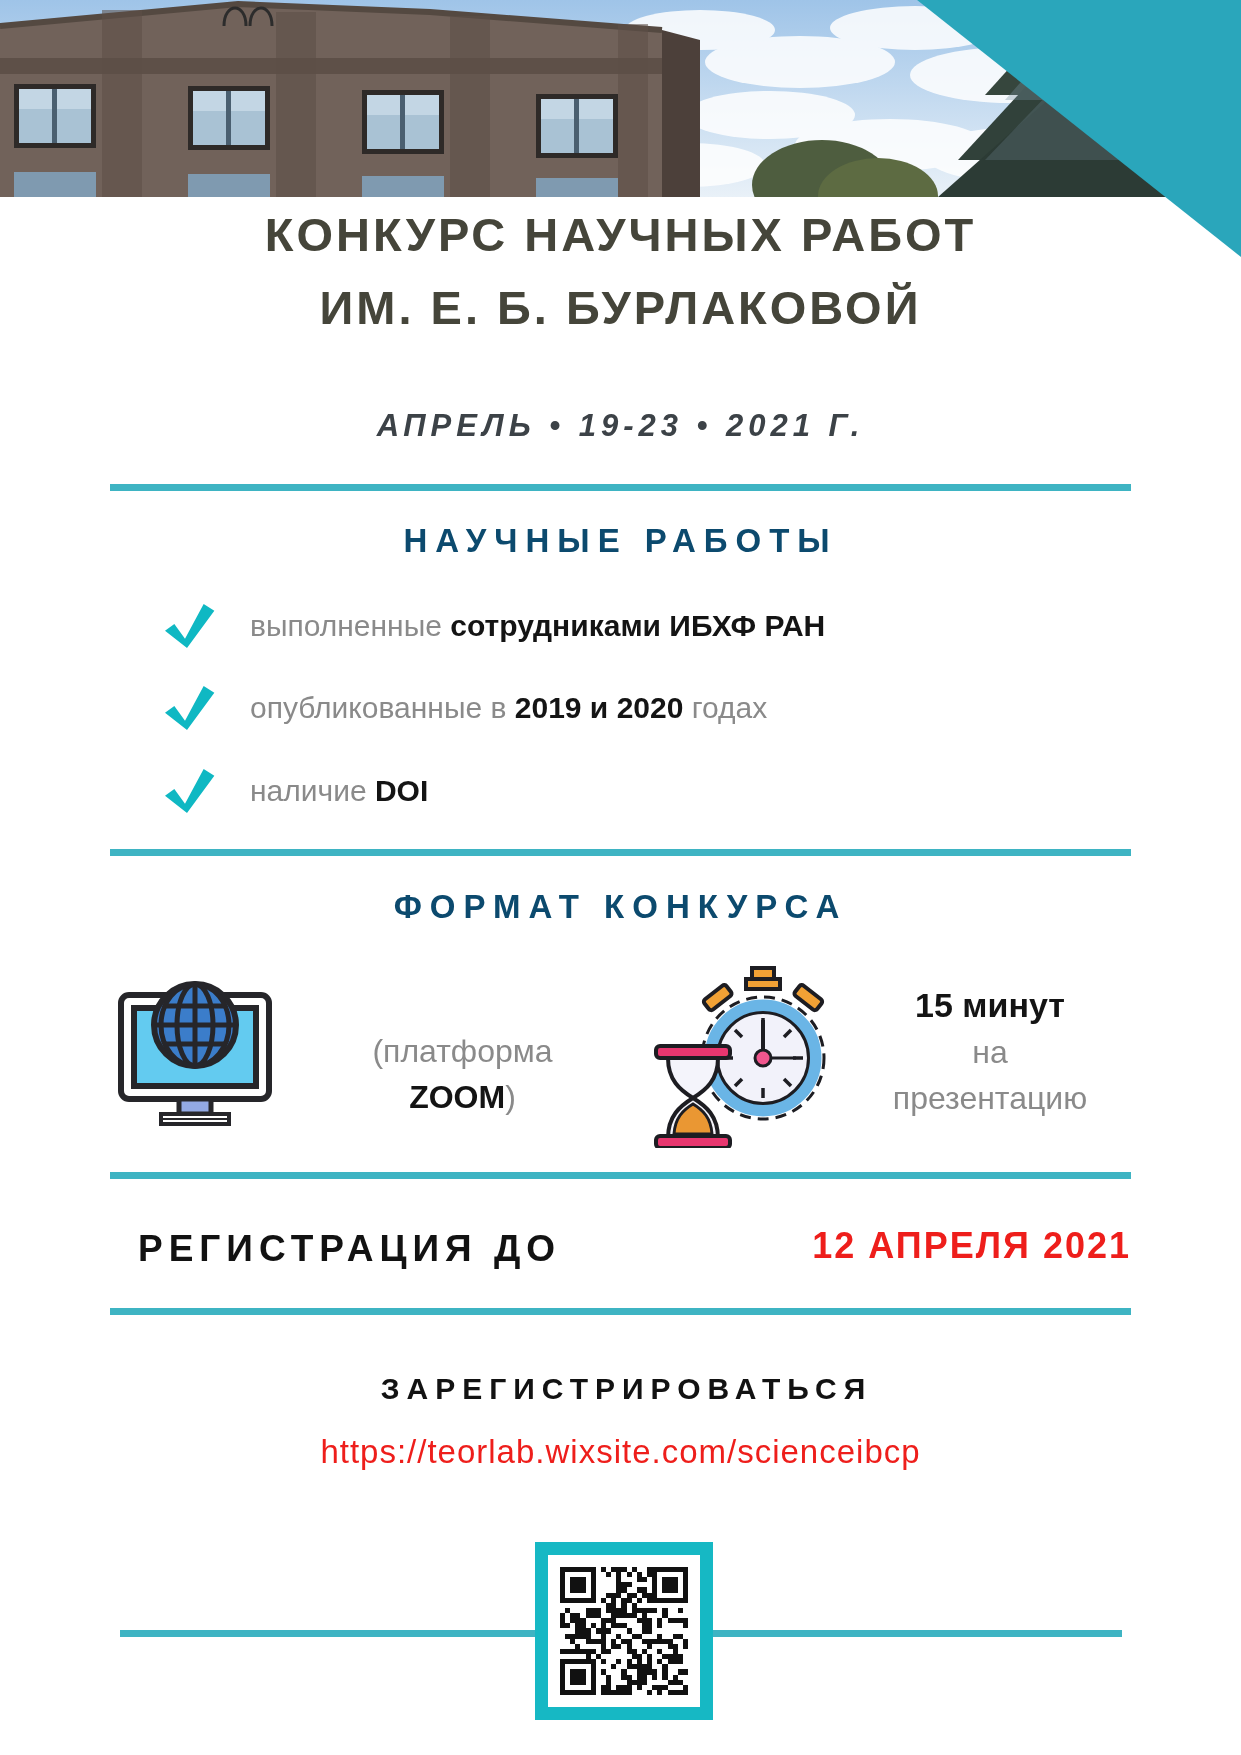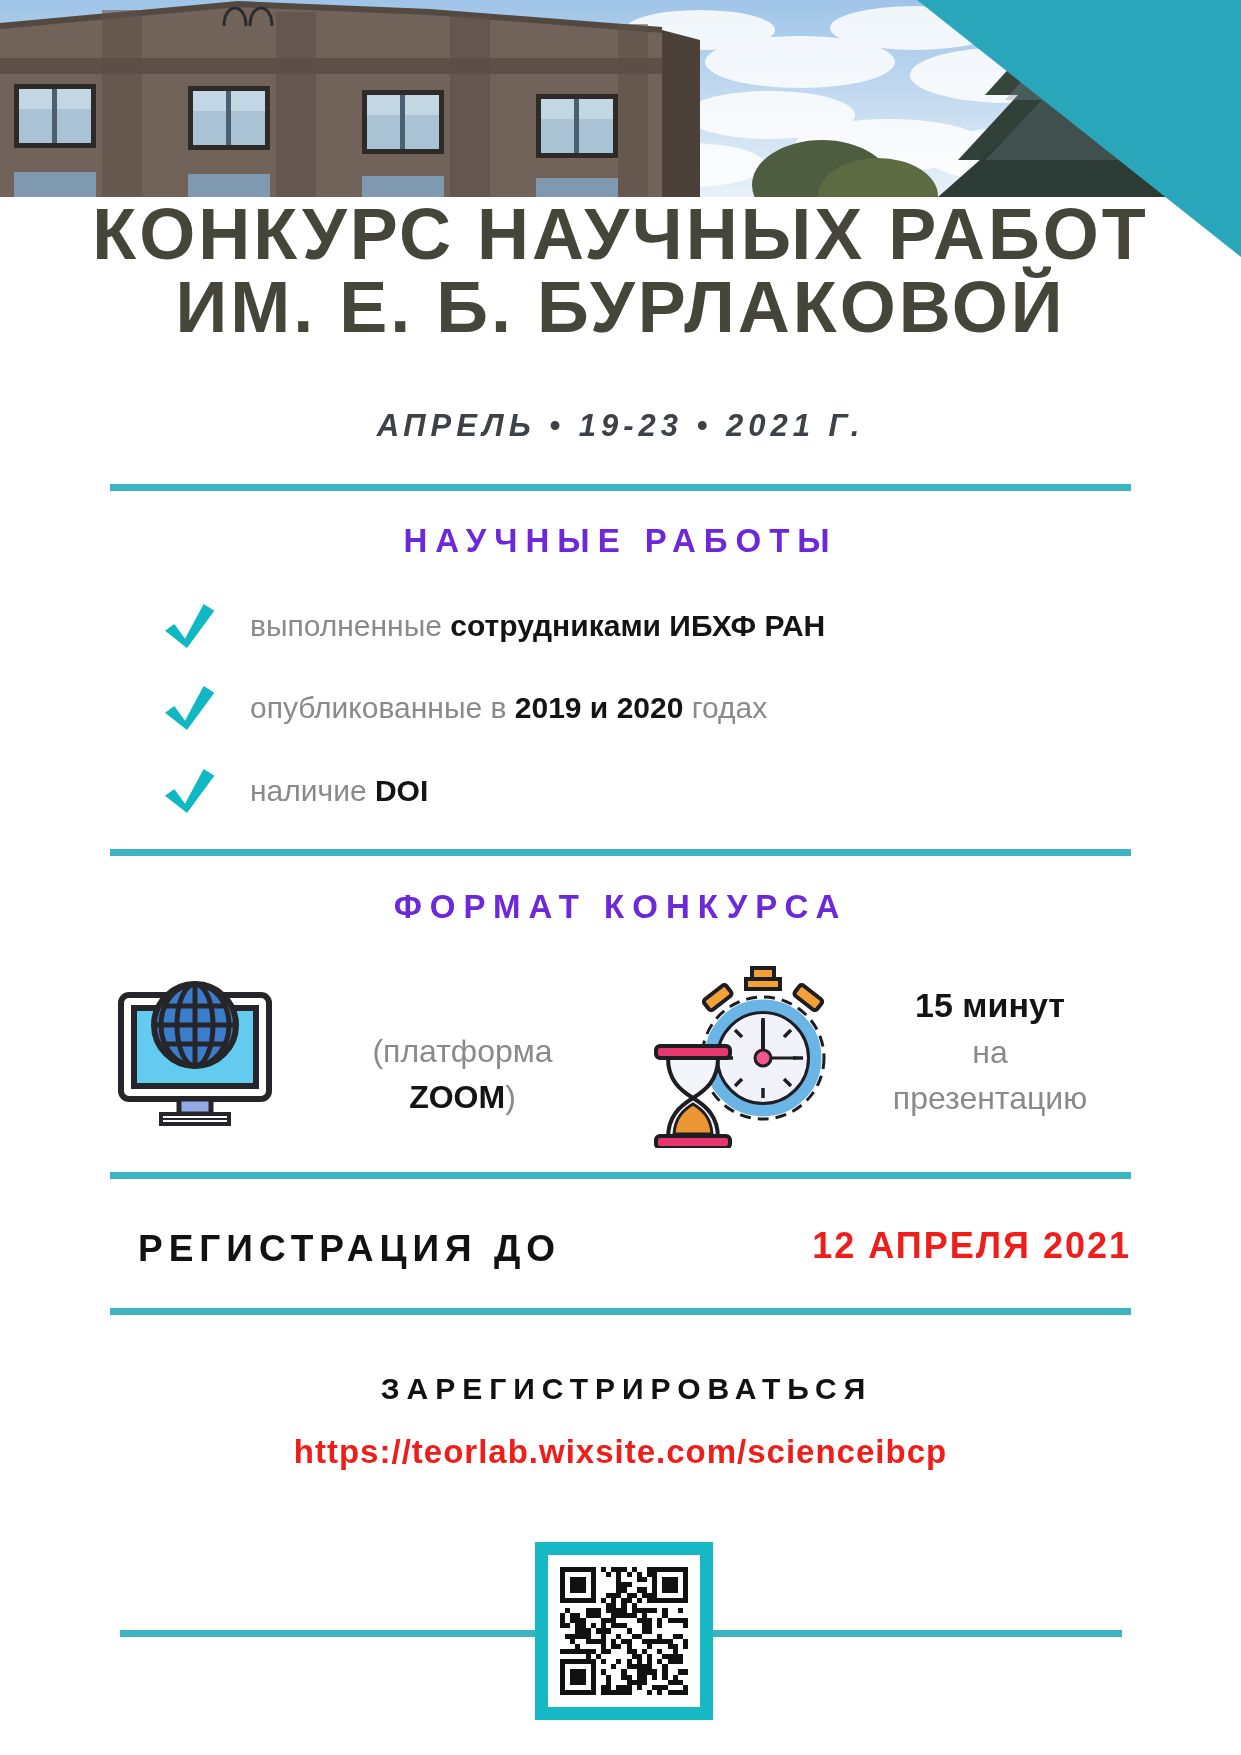--- a/index.html
+++ b/index.html
@@ -19,34 +19,34 @@
   }
   .photo{position:absolute;left:0;top:0;width:1241px;height:197px;overflow:hidden;}
   .corner-triangle{
     position:absolute;left:900px;top:0;width:341px;height:257px;
     background:var(--teal-triangle,#2aa6bb);
     clip-path:polygon(5% 0,100% 0,100% 100%);
     z-index:3;
   }
   .title{
     position:absolute;left:0;top:198px;width:1241px;margin:0;
-    text-align:center;font-size:72px;font-weight:700;line-height:73px;
+    text-align:center;font-size:47px;font-weight:700;line-height:73px;
     letter-spacing:3px;color:var(--title-color,#45453a);z-index:4;
   }
   .subtitle{
     position:absolute;left:0;top:408px;width:1241px;text-align:center;
     font-size:31px;font-weight:700;font-style:italic;letter-spacing:5px;
     color:#3c4247;
   }
   .rule{position:absolute;left:110px;width:1021px;height:7px;background:var(--teal-line,#3eb4c3);}
   .r1{top:484px}.r2{top:849px}.r3{top:1172px}.r4{top:1308px}
   .r5{top:1630px;left:120px;width:1002px;z-index:1;}
   .sec{
     position:absolute;left:0;width:1241px;margin:0;text-align:center;
-    font-size:33px;font-weight:700;letter-spacing:8px;color:#6d28d9;
+    font-size:33px;font-weight:700;letter-spacing:8px;color:#0c4a6e;
   }
   .s1{top:522px}.s2{top:888px}
   .check-row{position:absolute;left:165px;display:flex;align-items:center;}
   .cr1{top:593px}.cr2{top:675px}.cr3{top:758px}
   .check{width:52px;height:66px;flex:0 0 auto;margin-right:33px;}
   .check-text{font-size:30px;white-space:nowrap;color:var(--gray-text,#8a8a8a);}
   .check-text .b{color:var(--dark-text,#141414);font-weight:700;}
   .fmt-icon-monitor{position:absolute;left:115px;top:975px;width:160px;height:152px;}
   .fmt-icon-timer{position:absolute;left:648px;top:958px;width:190px;height:190px;}
   .fmt-text{position:absolute;text-align:center;line-height:46px;font-size:32px;color:var(--gray-text,#8a8a8a);}
@@ -61,21 +61,21 @@
   .reg-date{
     position:absolute;right:110px;top:1225px;font-size:36px;font-weight:700;
     letter-spacing:2px;color:var(--red,#ee1e1b);white-space:nowrap;text-align:right;
   }
   .register-heading{
     position:absolute;left:0;top:1366px;width:1241px;margin:6px;text-align:center;
     font-size:30px;font-weight:700;letter-spacing:7px;color:#121212;
   }
   .register-url{
     position:absolute;left:0;top:1433px;width:1241px;text-align:center;
-    font-size:33px;font-weight:700;letter-spacing:1px;
+    font-size:33px;font-weight:400;letter-spacing:1px;
     color:var(--red,#ee1e1b);text-decoration:none;display:block;
   }
   .qr-box{
     position:absolute;left:535px;top:1542px;width:178px;height:178px;
     background:var(--qr-teal,#16b8c4);z-index:2;
   }
   .qr-white{position:absolute;left:13px;top:13px;right:13px;bottom:13px;background:#fff;}
   .qr-white svg{position:absolute;left:12px;top:12px;}
 </style>
 </head>

